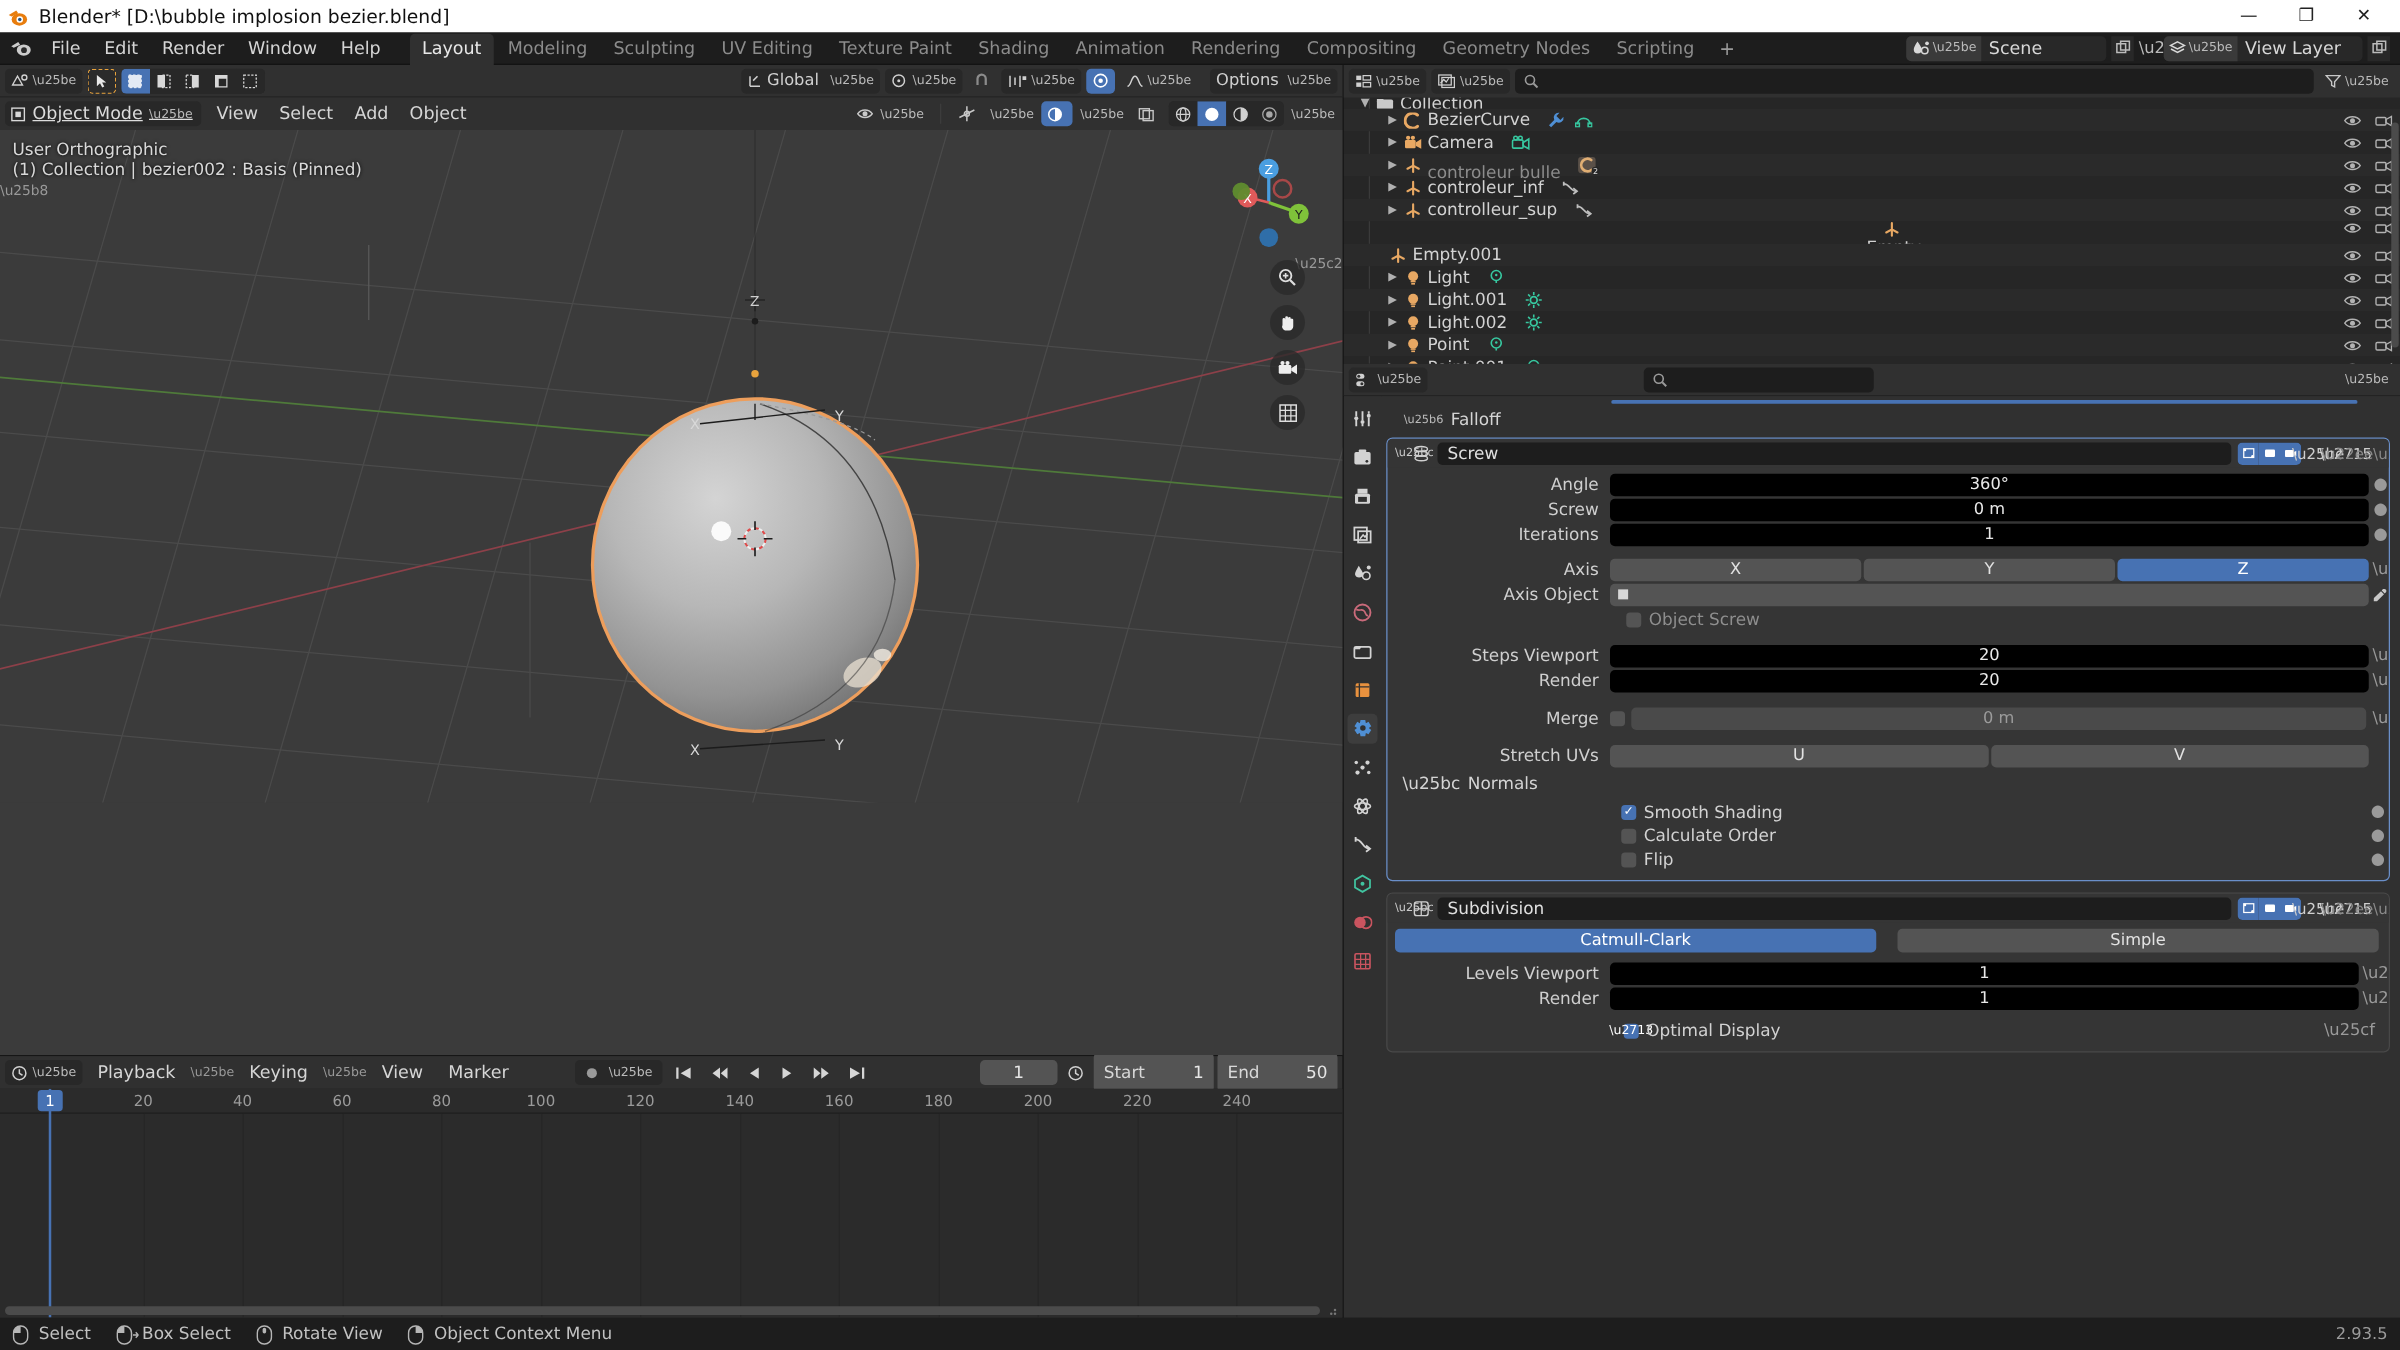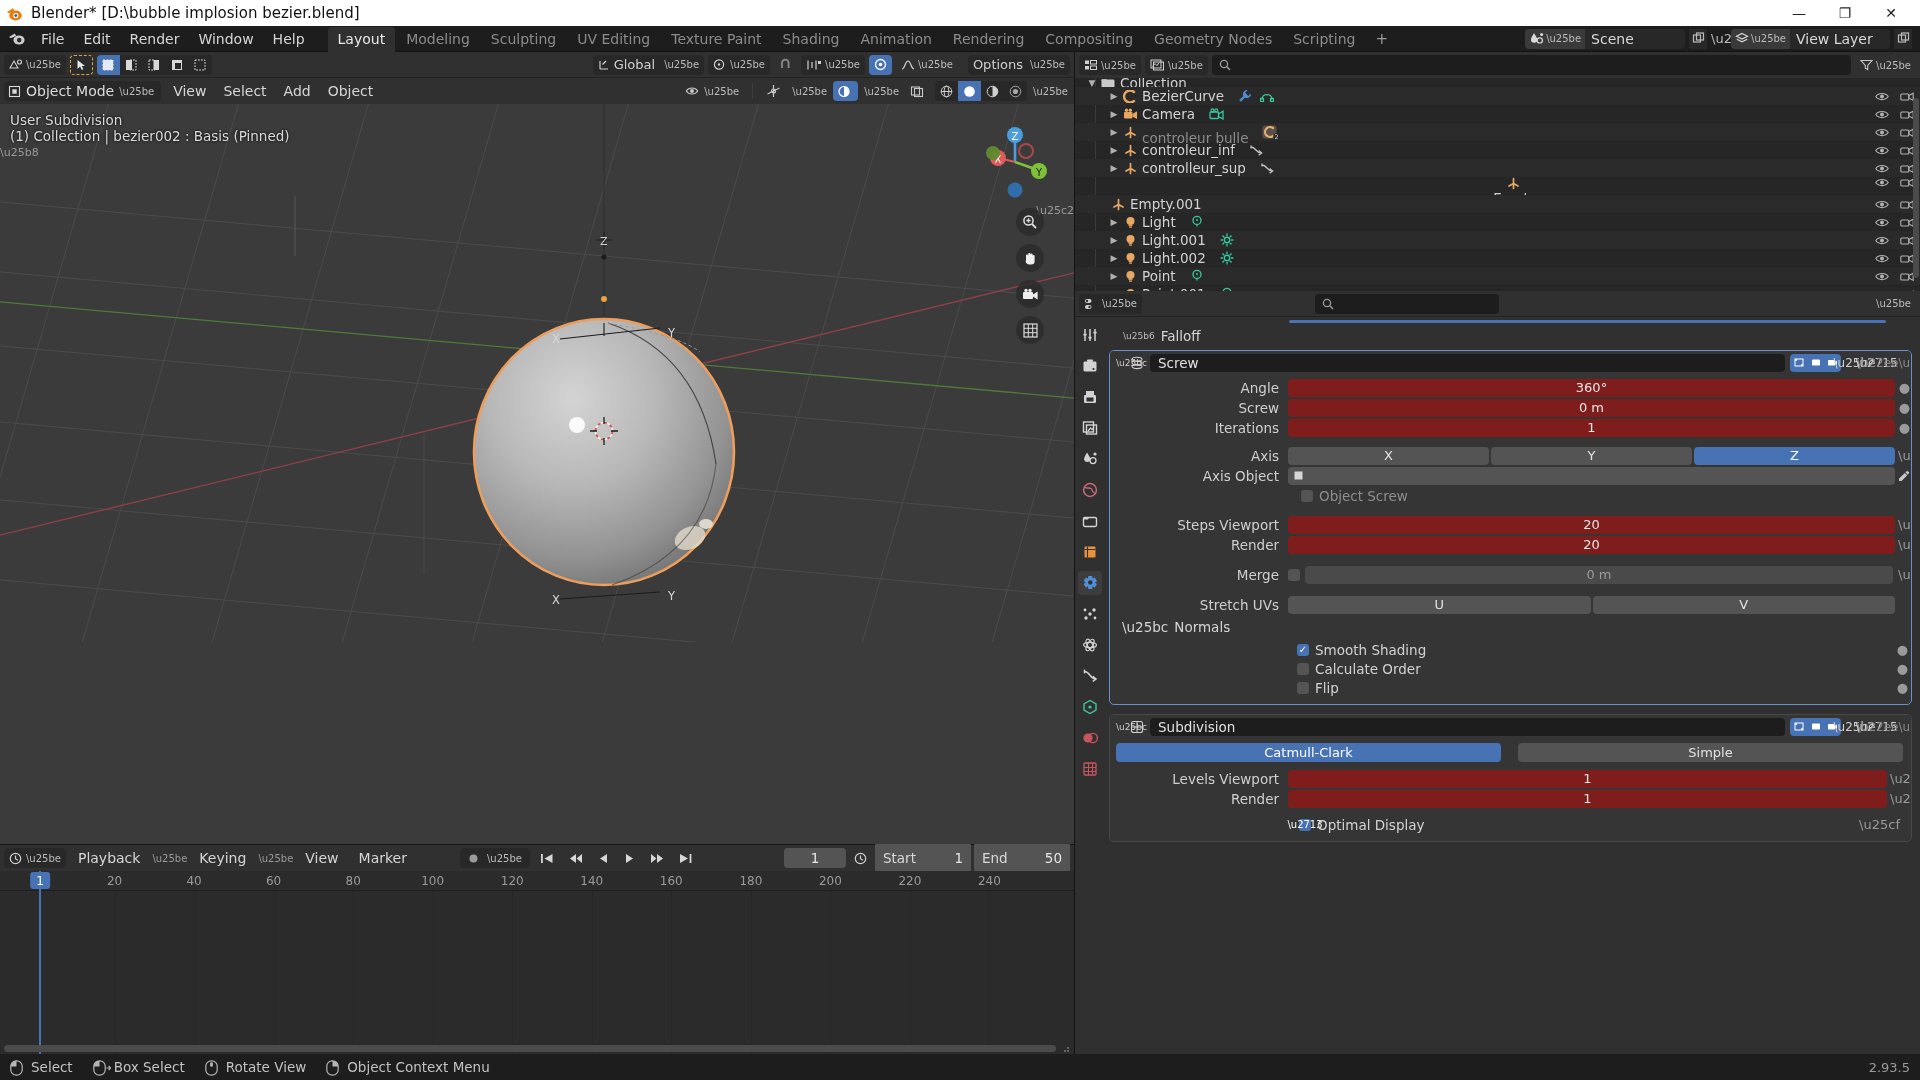--- a/index.html
+++ b/index.html
@@ -48,21 +48,21 @@
   .hbtn { height:20px; min-width:20px; background:#282828; border-radius:4px;
      display:flex; align-items:center; justify-content:center; padding:0 5px;
      color:#d0d0d0; font-size:13px; gap:3px; }
   .hbtn.flat { background:transparent; }
   .hgroup { display:flex; background:#282828; border-radius:4px; overflow:hidden; }
   .hgroup .hb { width:23px; height:20px; display:flex; align-items:center;
      justify-content:center; background:#282828; }
   .hgroup .hb.on { background:#4772b3; }
   .hdiv { width:1px; height:16px; background:#3c3c3c; margin:0 4px; }
   .mode-btn { display:flex; align-items:center; gap:5px; background:#282828;
-     border-radius:4px; height:20px; padding:0 7px 0 4px; font-size:14px; color:#dcdcdc; }
+     border-radius:4px; height:20px; padding:0 7px 0 4px; font-size:14px; color:#dcdcdc;text-decoration:underline; }
   .mnu { padding:2px 8px; border-radius:3px; color:#d6d6d6; font-size:14px; }
   .opts { margin-left:auto; display:flex; align-items:center; gap:4px; }
 
   .viewport { flex:1; position:relative; overflow:hidden;
      background:#3b3b3b; }
   .vp-overlay-text { position:absolute; left:10px; top:8px; font-size:13.5px;
      color:#d9d9d9; text-shadow:0 0 3px #000; line-height:16px; }
   .vp-overlay-text .l2 { margin-top:0; }
   .vp-collapse { position:absolute; left:0; top:42px; color:#999; font-size:11px; }
 
@@ -148,21 +148,21 @@
   .mod-toggles .t { width:17px; height:18px; display:flex; align-items:center;
      justify-content:center; background:#4f4f4f; }
   .mod-toggles .t.on { background:#4772b3; }
   .mod-hb { width:17px; height:18px; display:flex; align-items:center;
      justify-content:center; color:#cfcfcf; font-size:12px; }
   .mod-body { padding:4px 0 7px; }
   .frow { display:flex; align-items:center; height:19px; margin-bottom:1px; }
   .frow .flabel { width:178px; text-align:right; padding-right:9px;
      font-size:13.5px; color:#cfcfcf; white-space:nowrap; }
   .frow .fctl { flex:1; display:flex; align-items:center; gap:3px; }
-  .fval { flex:1; background:#7f1d1d; border-radius:4px; height:18px;
+  .fval { flex:1; background:#000000; border-radius:4px; height:18px;
      display:flex; align-items:center; justify-content:center;
      font-size:13px; color:#e8e8e8; }
   .fval.dim { background:#4a4a4a; color:#9b9b9b; }
   .fdot { width:13px; text-align:center; color:#9a9a9a; font-size:13px; flex:none; }
   .seg { flex:1; display:flex; gap:2px; }
   .seg .s { flex:1; background:#545454; height:18px; border-radius:4px;
      display:flex; align-items:center; justify-content:center; font-size:13px; color:#e2e2e2; }
   .seg .s.on { background:#4772b3; color:#fff; }
   .objfield { flex:1; background:#545454; border-radius:4px; height:18px;
      display:flex; align-items:center; gap:5px; padding:0 5px; font-size:13px; }
@@ -528,21 +528,21 @@
             <circle r="8.5" fill="none" stroke="#e04a4a" stroke-width="1.6" stroke-dasharray="3.3 3.3"></circle>
             <circle r="8.5" fill="none" stroke="#f0f0f0" stroke-width="1.6" stroke-dasharray="3.3 3.3" stroke-dashoffset="3.3"></circle>
             <path d="M0 -14 L0 -7 M0 7 L0 14 M-14 0 L-7 0 M7 0 L14 0" stroke="#1c1c1c" stroke-width="1.3"></path>
           </g>
 
           <path d="M295 92 L295 152" stroke="#5a5a5a" stroke-width="1"></path>
           <path d="M424 330 L424 470" stroke="#4a4a4a" stroke-width="1"></path>
         </svg>
 
         <div class="vp-overlay-text">
-          <div>User Subdivision</div>
+          <div>User Orthographic</div>
           <div class="l2">(1) Collection | bezier002 : Basis (Pinned)</div>
         </div>
         <div class="vp-collapse">\u25b8</div>
         <div class="vp-right-arrow">\u25c2</div>
 
         <div class="gizmo">
           <svg width="78" height="78" viewBox="0 0 78 78">
             <line x1="39" y1="42" x2="39" y2="17" stroke="#4a9ee0" stroke-width="2.6"></line>
             <line x1="39" y1="42" x2="62" y2="50" stroke="#7fc23a" stroke-width="2.6"></line>
             <line x1="39" y1="42" x2="23" y2="38" stroke="#e05a5a" stroke-width="2.2"></line>

